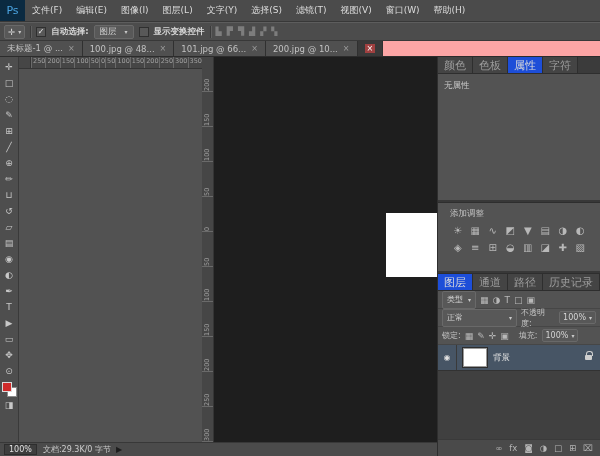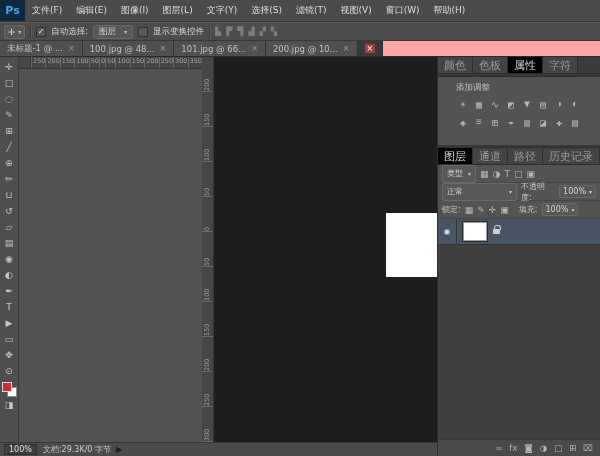--- a/index.html
+++ b/index.html
@@ -4,30 +4,30 @@
 <style>
   * { box-sizing: border-box; margin: 0; padding: 0; }
   html,body { width:600px; height:456px; }
   #app {
     width:600px; height:456px; position:relative; overflow:hidden;
     background:#525252; color:#d4d4d4;
     font-family:"DejaVu Sans","Liberation Sans",sans-serif; font-size:9px;
   }
   
   .menubar { height:22px; background:#4b4b4b; border-bottom:1px solid #383838; display:flex; align-items:stretch; }
-  .ps-logo { width:25px; background:#0b2a41; color:#4aa3e0; font-weight:bold; font-size:11px; display:flex; align-items:center; justify-content:center; }
+  .ps-logo { width:25px; background:#0b2a41; color:#4aa3e0; font-weight:normal; font-size:11px; display:flex; align-items:center; justify-content:center; }
   .menu-item { display:flex; align-items:center; padding:0 7px; color:#dcdcdc; font-size:9px; }
   
   .optionsbar { height:19px; background:#4c4c4c; border-top:1px solid #5d5d5d; border-bottom:1px solid #383838; display:flex; align-items:center; gap:5px; padding:0 4px; font-size:8.5px; }
   .tool-badge { height:14px; background:#585858; border:1px solid #696969; border-radius:2px; padding:0 3px; display:flex; align-items:center; gap:3px; }
   .caret { font-size:6px; color:#c9c9c9; }
   .opt-divider { width:1px; height:12px; background:#3a3a3a; box-shadow:1px 0 0 #5f5f5f; }
   .checkbox { width:10px; height:10px; background:#585858; border:1px solid #2f2f2f; display:inline-flex; align-items:center; justify-content:center; font-size:8px; color:#f0f0f0; }
   .dropdown { height:14px; background:#585858; border:1px solid #696969; border-radius:2px; padding:0 5px; display:flex; align-items:center; gap:8px; }
-  .opt-label { color:#d6d6d6; }
+  .opt-label { color:#d6d6d6;font-weight:bold; }
   .align-icon { color:#7d7d7d; font-size:8px; }
   
   .tabbar { height:16px; background:#fca5a5; border-bottom:1px solid #2c2c2c; display:flex; align-items:stretch; }
   .doc-tab { display:flex; align-items:center; gap:5px; padding:0 7px; background:#505050; border-right:1px solid #303030; font-size:8.5px; color:#c2c2c2; white-space:nowrap; }
   .doc-tab .close { color:#9d9d9d; font-size:8px; }
   .doc-tab.active { background:#393939; color:#e6e6e6; }
   .doc-tab.active .close { background:#a04040; color:#fff; padding:0 2px; }
   
   .body-row { display:flex; height:399px; }
   .left-col { flex:1; min-width:0; display:flex; flex-direction:column; }
@@ -51,24 +51,24 @@
   .document { position:absolute; left:172px; top:156px; width:64px; height:64px; background:#ffffff; }
   
   .statusbar { height:14px; background:#4b4b4b; border-top:1px solid #383838; display:flex; align-items:center; gap:6px; padding:0 4px; font-size:8px; }
   .zoom-field { height:11px; background:#3e3e3e; border:1px solid #2e2e2e; padding:0 4px; display:flex; align-items:center; color:#e0e0e0; }
   .doc-info { display:flex; align-items:center; gap:5px; color:#cccccc; }
   .status-arrow { color:#1c1c1c; font-size:8px; }
   
   .right-panel { width:163px; background:#535353; border-left:1px solid #2e2e2e; display:flex; flex-direction:column; }
   .panel-tabs { height:17px; background:#3b3b3b; border-bottom:1px solid #2e2e2e; display:flex; align-items:stretch; }
   .panel-tab { padding:0 6px; display:flex; align-items:center; background:#444444; border-right:1px solid #2e2e2e; font-size:11px; color:#9c9c9c; white-space:nowrap; }
-  .panel-tab.active { background:#000000; color:#dadada; }
+  .panel-tab.active { background:#1d4ed8; color:#dadada; }
   .group-sep { height:3px; background:#383838; border-bottom:1px solid #2e2e2e; }
   .props-body { height:126px; padding:6px; font-size:8.5px; color:#c8c8c8; }
-  .adjust-body { height:68px; padding:5px 18px;font-family:Liberation Mono, monospace; }
+  .adjust-body { height:68px; padding:5px 12px; }
   .adj-title { color:#c0c0c0; margin-bottom:5px; font-size:8.5px; }
   .adj-grid { display:grid; grid-template-columns:repeat(8,1fr); row-gap:6px; column-gap:2px; text-align:center; font-size:10px; color:#b8b8b8; }
   .adj-icon { cursor:default; }
   
   .layers-group { flex:1; display:flex; flex-direction:column; min-height:0; }
   .ctrl-row { height:18px; display:flex; align-items:center; gap:4px; padding:0 4px; border-bottom:1px solid #464646; background:#535353; font-size:8px; }
   .mini-dd { height:13px; background:#585858; border:1px solid #696969; border-radius:2px; padding:8px 4px; display:flex; align-items:center; gap:5px; font-size:8px; }
   .mini-icon { color:#b8b8b8; font-size:9px; }
   .mini-label { color:#c4c4c4; }
   .mini-val { height:13px; background:#585858; border:1px solid #696969; border-radius:2px; padding:0 3px; display:flex; align-items:center; gap:3px; font-size:8px; }
@@ -227,20 +227,23 @@
     </div>
 
     <div class="right-panel">
 
       <div class="panel-tabs">
         <div class="panel-tab">颜色</div>
         <div class="panel-tab">色板</div>
         <div class="panel-tab active">属性</div>
         <div class="panel-tab">字符</div>
       </div>
+      <div class="props-body">
+        <span>无属性</span>
+      </div>
       <div class="group-sep"></div>
 
       <div class="adjust-body">
         <div class="adj-title">添加调整</div>
         <div class="adj-grid">
           <span class="adj-icon">☀</span>
           <span class="adj-icon">▦</span>
           <span class="adj-icon">∿</span>
           <span class="adj-icon">◩</span>
           <span class="adj-icon">▼</span>
@@ -301,20 +304,21 @@
           <div class="mini-val">
             <span>100%</span>
             <span class="caret">▾</span>
           </div>
         </div>
 
         <div class="layers-list">
           <div class="layer-row">
             <div class="eye-cell">◉</div>
             <div class="layer-thumb"></div>
+            <div class="layer-name">背景</div>
             <div class="padlock"></div>
           </div>
         </div>
 
         <div class="layers-footer">
           <span>∞</span>
           <span>fx</span>
           <span>◙</span>
           <span>◑</span>
           <span>□</span>

